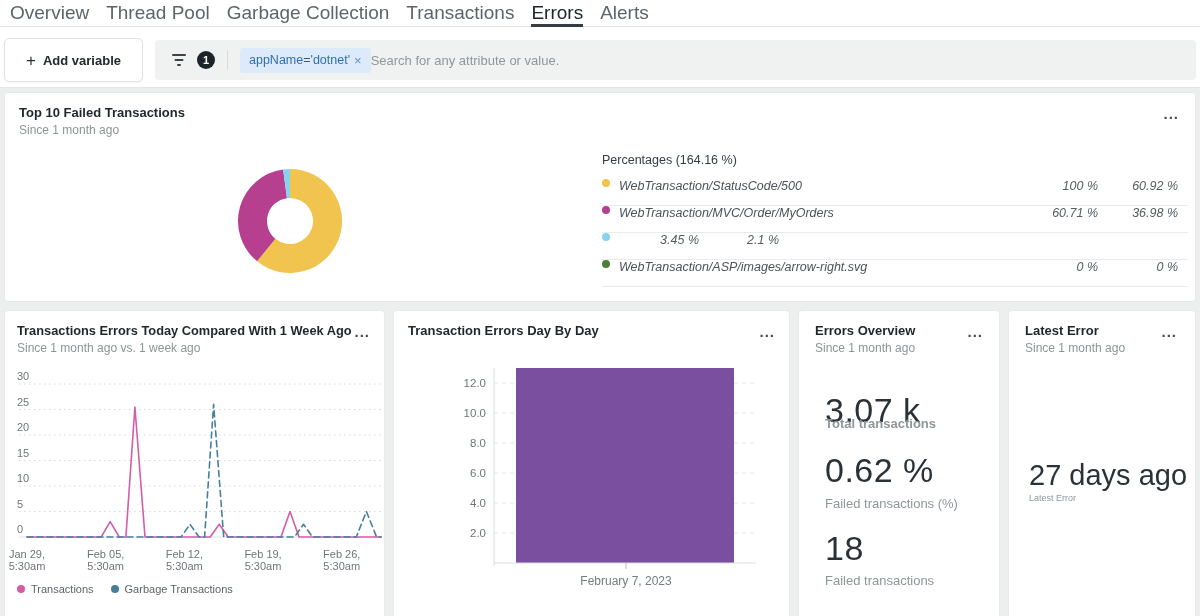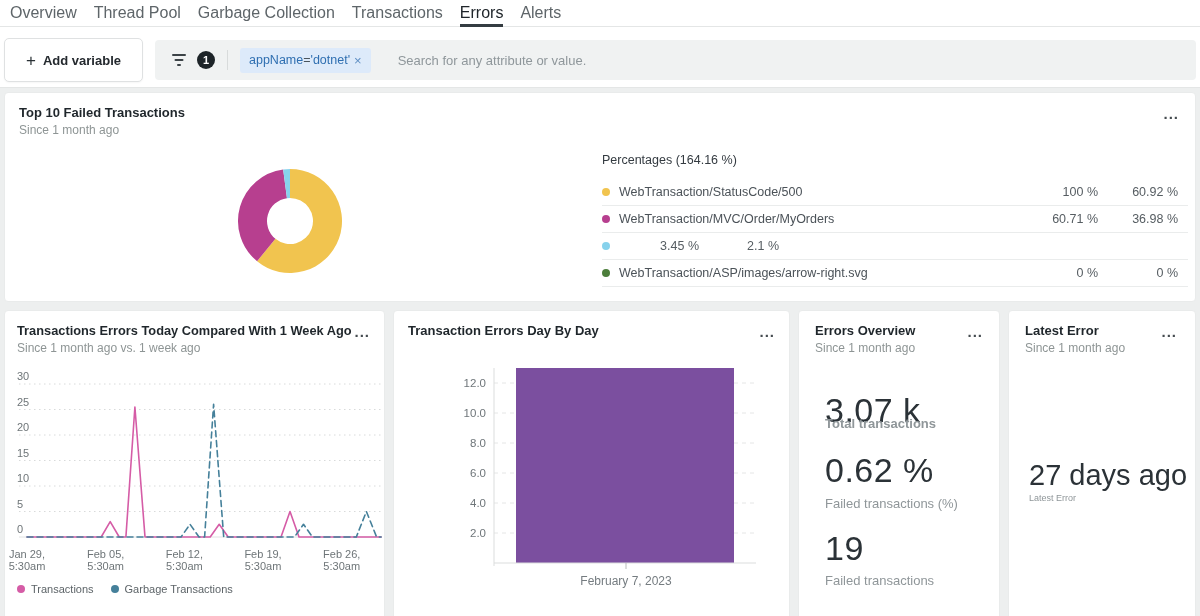--- a/index.html
+++ b/index.html
@@ -5,21 +5,21 @@
   * { margin:0; padding:0; box-sizing:border-box; }
   html,body { width:1200px; height:616px; overflow:hidden;
     font-family:"Liberation Sans","DejaVu Sans",sans-serif;
     background:#fff; color:#1f262b; }
   .app { position:relative; width:1200px; height:616px; }
 
   
   .topnav { position:absolute; left:0; top:0; width:1200px; height:27px;
     background:#fff; border-bottom:1px solid var(--nav-border,#e4e6e6);
     display:flex; align-items:stretch; padding-left:10px; }
-  .tab { position:relative; font-size:16px; color:#5e6569; line-height:26px;
+  .tab { position:relative; font-size:19px; color:#5e6569; line-height:26px;
     margin-right:17px; cursor:pointer; white-space:nowrap; }
   .tab.active { color:#20262b; font-weight:500; }
   .tab.active::after { content:""; position:absolute; left:0; right:0; bottom:-1px;
     height:3px; background:#343c41; }
 
   
   .toolbar { position:absolute; left:0; top:27px; width:1200px; height:61px;
     background:#fff; border-bottom:1px solid var(--nav-border,#e4e6e6); }
   .add-var { position:absolute; left:4px; top:11px; width:139px; height:44px;
     background:#fff; border:1px solid #dfe1e2; border-radius:5px;
@@ -40,21 +40,21 @@
     background:var(--badge-bg,#1d2428); color:#fff; font-size:11px; font-weight:600;
     line-height:18px; text-align:center; margin-right:12px; }
   .vdiv { width:1px; height:20px; background:#d8dbdb; margin-right:12px; }
   .chip { height:25px; background:var(--chip-bg,#ddeafa); border-radius:3px;
     display:flex; align-items:center; padding:0 9px; font-size:12.5px;
     cursor:pointer; white-space:nowrap; }
   .chip .attr, .chip .val { color:var(--accent-blue,#2f6fb1); }
   .chip .op { color:#4a545c; }
   .chip .x { color:#5f8fc4; font-size:13px; margin-left:4px; cursor:pointer; }
   .search { flex:1; border:none; outline:none; background:transparent;
-    font-size:13px; color:#39424a; margin-left:27px; font-family:inherit; }
+    font-size:13px; color:#39424a; margin-left:0; font-family:inherit; }
   .search::placeholder { color:#8f979b; }
 
   
   .dash { position:absolute; left:0; top:88px; width:1200px; height:528px;
     background:var(--page-bg,#edefef); overflow:hidden; }
   .panel { position:absolute; background:#fff; border:1px solid #e9ebeb;
     border-radius:4px; overflow:hidden; }
   .p-title { position:absolute; font-size:13px; font-weight:700; color:#1f262b;
     white-space:nowrap; }
   .p-sub { position:absolute; font-size:12px; color:#8e9595; white-space:nowrap; }
@@ -64,22 +64,22 @@
   #panelA { left:4px; top:4px; width:1192px; height:210px; }
   #panelB { left:4px; top:222px; width:381px; height:330px; }
   #panelC { left:393px; top:222px; width:397px; height:330px; }
   #panelD { left:798px; top:222px; width:202px; height:330px; }
   #panelE { left:1008px; top:222px; width:188px; height:330px; }
 
   
   #donut-svg { position:absolute; left:230px; top:73px; }
   .leg-table { position:absolute; left:597px; top:60px; width:586px; }
   .leg-head { font-size:12.5px; color:#343b41; margin-bottom:12px; }
-  .leg-row { display:flex; align-items:center; height:27px;
-    border-bottom:1px solid #eaecec; cursor:pointer; padding-right:10px; }
+  .leg-row { display:flex; align-items:flex-start; height:27px;
+    border-bottom:1px solid #eaecec; cursor:pointer; padding-right:10px;font-style:italic; }
   .leg-dot { width:8px; height:8px; border-radius:50%; margin-right:9px; flex:none; }
   .leg-name { flex:1; font-size:12.5px; color:#4b5258; white-space:nowrap;
     overflow:hidden; }
   .leg-v1, .leg-v2 { width:80px; text-align:right; font-size:12.5px; color:#565d62; }
 
   
   .chart-svg { position:absolute; left:0; top:0; }
   .series-legend { position:absolute; left:12px; top:272px; display:flex;
     gap:17px; align-items:center; }
   .series-legend .item { display:flex; align-items:center; gap:6px;
@@ -245,21 +245,21 @@
     </section>
 
     <section class="panel" id="panelD">
       <h2 class="p-title" style="left:16px; top:12px;">Errors Overview</h2>
       <div class="p-sub" style="left:16px; top:30px;">Since 1 month ago</div>
       <span class="p-menu" style="right:16px; top:16px;">...</span>
       <div class="stat-value" style="top:62px;margin-top:20px;">3.07 k</div>
       <div class="stat-label" style="top:105px;font-weight:bold;">Total transactions</div>
       <div class="stat-value" style="top:142px;">0.62 %</div>
       <div class="stat-label" style="top:185px;">Failed transactions (%)</div>
-      <div class="stat-value" style="top:220px;">19</div>
+      <div class="stat-value" style="top:220px;">18</div>
       <div class="stat-label" style="top:262px;">Failed transactions</div>
     </section>
 
     <section class="panel" id="panelE">
       <h2 class="p-title" style="left:16px; top:12px;">Latest Error</h2>
       <div class="p-sub" style="left:16px; top:30px;">Since 1 month ago</div>
       <span class="p-menu" style="right:18px; top:16px;">...</span>
       <div class="big-ago">27 days ago</div>
       <div class="tiny-label">Latest Error</div>
     </section>

